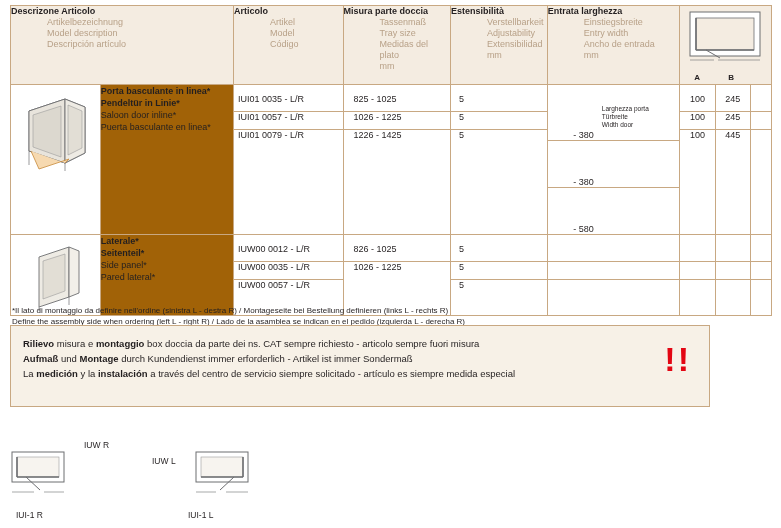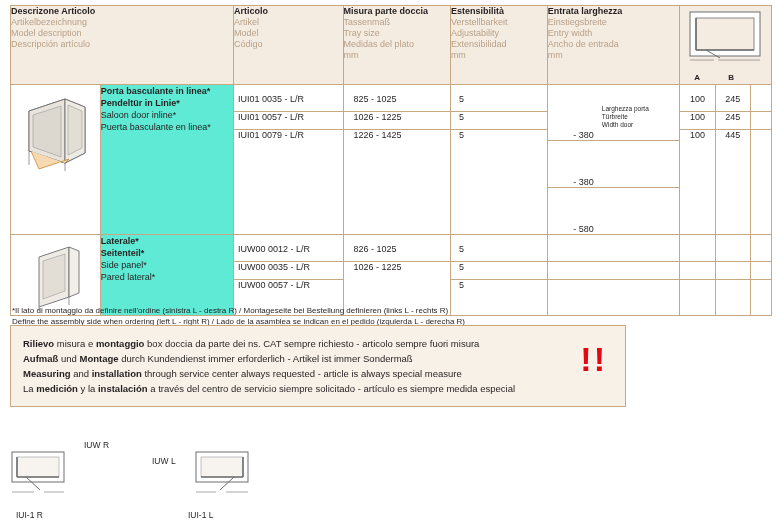--- a/index.html
+++ b/index.html
@@ -46,20 +46,21 @@
   .hdr-line1 {
     font-weight: bold;
     color: #231f20;
     font-size: 9px;
     line-height: 11px;
   }
   .hdr-line {
     color: #b8a188;
     font-size: 9px;
     line-height: 11px;
+    padding-left: 36px;
   }
   .hdr-ab {
     background: #f4ece1;
     padding: 0;
     position: relative;
   }
   .ab-wrap {
     position: relative;
     height: 78px;
   }
@@ -80,21 +81,21 @@
   .ab-c { width: 20px; }
 
   .img-cell {
     width: 86px;
     background: #ffffff;
     text-align: center;
   }
   .desc-cell {
     width: 128px;
     padding: 8px 4px 4px 4px;
-    background: #5eead4;
+    background: #a16207;
   }
   .desc-b {
     font-weight: bold;
     font-size: 9px;
     line-height: 12px;
     color: #231f20;
   }
   .desc-n {
     font-size: 9px;
     line-height: 12px;
@@ -160,21 +161,21 @@
     line-height: 11px;
     color: #231f20;
     margin-top: 17px;
   }
 
   
   .notice {
     position: absolute;
     left: 10px;
     top: 325px;
-    width: 616px;
+    width: 700px;
     height: 82px;
     border: 1px solid #c8a882;
     background: #f7f1e7;
     box-sizing: border-box;
   }
   .notice-text {
     position: absolute;
     left: 12px;
     top: 10px;
     font-size: 9.5px;
@@ -594,21 +595,20 @@
 
   <div class="footnotes">
     <div>*Il lato di montaggio da definire nell'ordine (sinistra L - destra R) / Montageseite bei Bestellung definieren (links L - rechts R)</div>
     <div>Define the assembly side when ordering (left L - right R) / Lado de la asamblea se indican en el pedido (izquierda L - derecha R)</div>
   </div>
 
   <div class="notice">
     <div class="notice-text">
       <div><b>Rilievo</b><span> misura e </span><b>montaggio</b><span> box doccia da parte dei ns. CAT sempre richiesto - articolo sempre fuori misura</span></div>
       <div><b>Aufmaß</b><span> und </span><b>Montage</b><span> durch Kundendienst immer erforderlich - Artikel ist immer Sondermaß</span></div>
-      <div><b>Measuring</b><span> and </span><b>installation</b><span> through service center always requested - article is always special measure</span></div>
       <div><span>La </span><b>medición</b><span> y la </span><b>instalación</b><span> a través del centro de servicio siempre solicitado - artículo es siempre medida especial</span></div>
     </div>
     <div class="excl">!!</div>
   </div>
 
   <div class="bottom">
     <span>
       <svg width="70" height="50" viewBox="0 0 70 50" style="position:absolute;left:10px;top:10px;">
         <rect x="2" y="2" width="52" height="30" fill="#ffffff" stroke="#6d6e71" stroke-width="1"></rect>
         <rect x="7" y="7" width="42" height="20" fill="#f7f4ef" stroke="#9b9b9b" stroke-width="0.6"></rect>

